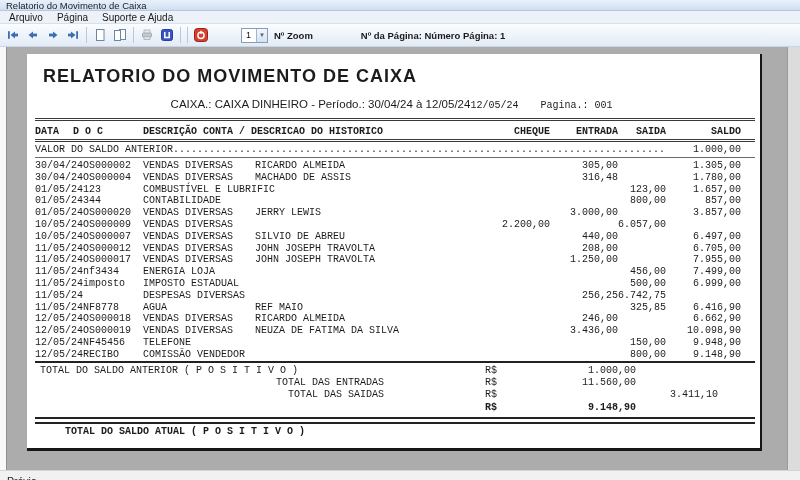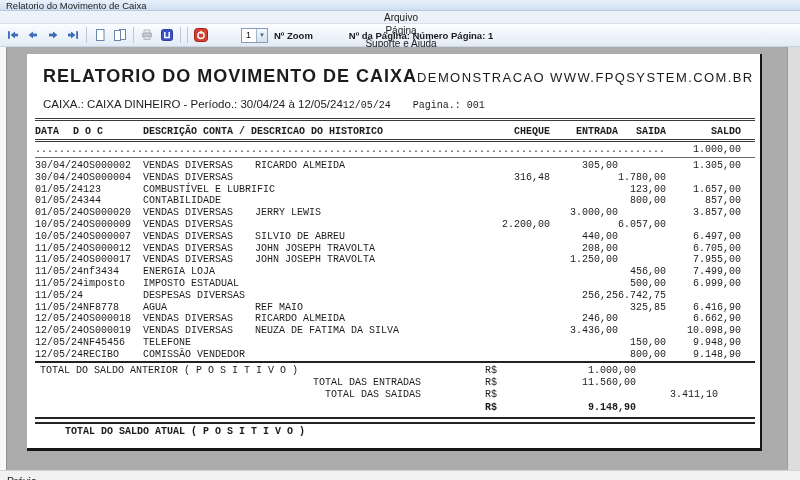--- a/index.html
+++ b/index.html
@@ -4,47 +4,47 @@
 <style>
   * { margin:0; padding:0; box-sizing:border-box; }
   html,body { width:800px; height:480px; overflow:hidden; background:#acacac;
               font-family:"Liberation Sans", sans-serif; }
 
   
   .titlebar { height:11px; background:linear-gradient(#e9f1fb,#cfdff1);
               border-bottom:1px solid #b6c8dd; font-size:9.5px; line-height:11px;
               color:#222; padding-left:6px; }
   .menubar  { height:13px; background:#edf2f9; border-bottom:1px solid #d7e0ec;
-              display:flex; align-items:center; font-size:10px; color:#1a1a1a; padding-left:2px;flex-direction:column; }
+              display:flex; align-items:center; font-size:10px; color:#1a1a1a; padding-left:2px; }
   .menubar .mi { padding:0 7px; line-height:13px; cursor:default; }
   .toolbar  { height:23px; background:linear-gradient(#fbfdff,#e2ebf6);
               border-bottom:1px solid #c9d5e4; display:flex; align-items:center; padding-left:3px; }
   .tbtn { width:20px; height:19px; display:flex; align-items:center; justify-content:center; }
   .sep  { width:1px; height:16px; background:#bcc8d8; margin:0 3px; }
   .dd   { display:flex; width:27px; height:15px; border:1px solid #889db5; background:#fff; margin-left:30px; }
   .dd .v   { flex:1; font-size:9px; line-height:13px; padding-left:4px; color:#111; }
   .dd .btn { width:11px; background:linear-gradient(#f2f7fc,#d5e2f1); border-left:1px solid #a5b6cc;
              display:flex; align-items:center; justify-content:center; font-size:6px; color:#44617f; }
   .tlab { font-size:9.5px; color:#1a1a1a; margin-left:6px;font-weight:bold; }
-  .tlab.pg { margin-left:36px; }
+  .tlab.pg { margin-left:48px; }
 
   
   .preview { position:relative; height:423px; background:#acacac; }
   .lstrip { position:absolute; left:0; top:0; bottom:0; width:7px; background:#f8f8f8; border-right:1px solid #8f8f8f; }
   .rstrip { position:absolute; right:0; top:0; bottom:0; width:13px; background:#dcdcdc; border-left:1px solid #9b9b9b; }
 
   .page { position:absolute; left:27px; top:7px; width:735px; height:397px; background:#fff;
           border-right:2px solid #161616; border-bottom:3px solid #161616;
           color:#1c1c1c; }
 
   
   .hrow1 { display:flex; justify-content:space-between; align-items:baseline; margin:12px 8px 0 16px; }
   .rtitle { font-size:18px; font-weight:bold; letter-spacing:1px; white-space:nowrap; }
   .rdemo  { font-size:13px; letter-spacing:1.4px; white-space:nowrap; }
-  .hrow2 { display:flex; justify-content:flex-start; align-items:baseline; margin:11px 8px 0 16px; }
+  .hrow2 { display:flex; justify-content:center; align-items:baseline; margin:11px 8px 0 16px; }
   .rsub  { font-size:11.5px; }
   .rpg   { font-family:"Liberation Mono", monospace; font-size:10px; display:flex; gap:22px; margin-right:12px; }
 
   
   .rule2  { height:3px; border-top:1px solid #3a3a3a; border-bottom:1px solid #3a3a3a; margin:0 5px 0 8px; }
   .rule2.a { margin-top:7px; }
   .rule2.b { margin-top:1px; }
   .rule1  { border-top:1px solid #6a6a6a; margin:1px 5px 0 8px; }
   .ruleT  { border-top:2px solid #222; margin:0 5px 0 8px; }
   .rule2h { height:7px; border-top:2px solid #222; border-bottom:2px solid #222; margin:3px 5px 0 8px; }
@@ -60,21 +60,21 @@
   .hdoc  { position:relative; left:-10px; }
   .valor { display:grid; grid-template-columns:1fr 75px; height:12px; line-height:12px; margin-top:2px; }
   .valor .lft { display:flex; overflow:hidden; white-space:nowrap; }
   .valor .dots { flex:1; overflow:hidden; }
   .valor .r { text-align:right; }
 
   
   .tots { font-family:"Liberation Mono", monospace; font-size:10px; padding:2px 19px 0 8px; }
   .tot { display:grid; grid-template-columns:450px 30px 121px 82px; height:12.4px; line-height:12.4px; }
   .tot .lbl { padding-left:5px; white-space:nowrap; }
-  .tot.ra .lbl { text-align:right; padding-right:64px; padding-left:0; }
+  .tot.ra .lbl { text-align:right; padding-right:101px; padding-left:0; }
   .tot.ind .lbl { padding-left:30px;margin-top:24px; }
   .tot.bold { font-weight:bold; }
   .tot .r { text-align:right; }
 
   
   .statusbar { height:21px; background:#f1f1f1; border-top:1px solid #d4d4d4;
                font-size:10.5px; color:#222; line-height:20px; padding-left:7px; }
 
   svg { display:block; }
 </style>
@@ -162,21 +162,20 @@
 </div>
 
 <div class="preview">
   <div class="lstrip"></div>
   <div class="rstrip"></div>
 
   <div class="page">
 
     <div class="hrow1">
       <span class="rtitle">RELATORIO DO MOVIMENTO DE CAIXA</span>
-      <span class="rdemo">DEMONSTRACAO WWW.FPQSYSTEM.COM.BR</span>
     </div>
 
     <div class="hrow2">
       <span class="rsub">CAIXA.: CAIXA DINHEIRO -  Período.: 30/04/24 à 12/05/24</span>
       <span class="rpg">
         <span>12/05/24</span>
         <span>Pagina.: 001</span>
       </span>
     </div>
 
@@ -192,20 +191,21 @@
         <span class="c r">SAIDA</span>
         <span class="c r" style="grid-column:8">SALDO</span>
       </div>
     </div>
 
     <div class="rule2 b"></div>
 
     <div class="tbl">
       <div class="valor">
         <span class="lft">
+          <span>VALOR DO SALDO ANTERIOR </span>
           <span class="dots">..............................................................................................................</span>
         </span>
         <span class="r">1.000,00</span>
       </div>
     </div>
 
     <div class="rule1"></div>
 
     <div class="tbl" style="padding-top:2px">
       <div class="trow">
@@ -215,20 +215,21 @@
           <span class="c">RICARDO ALMEIDA</span>
           <span class="c r"></span>
           <span class="c r">305,00</span>
           <span class="c r"></span>
           <span class="c r">1.305,00</span>
         </div>
       <div class="trow">
           <span class="c">30/04/24</span>
           <span class="c">OS000004</span>
           <span class="c">VENDAS DIVERSAS</span>
+          <span class="c">MACHADO DE ASSIS</span>
           <span class="c r"></span>
           <span class="c r">316,48</span>
           <span class="c r"></span>
           <span class="c r">1.780,00</span>
         </div>
       <div class="trow">
           <span class="c">01/05/24</span>
           <span class="c">123</span>
           <span class="c">COMBUSTÍVEL E LUBRIFIC</span>
           <span class="c"></span>

